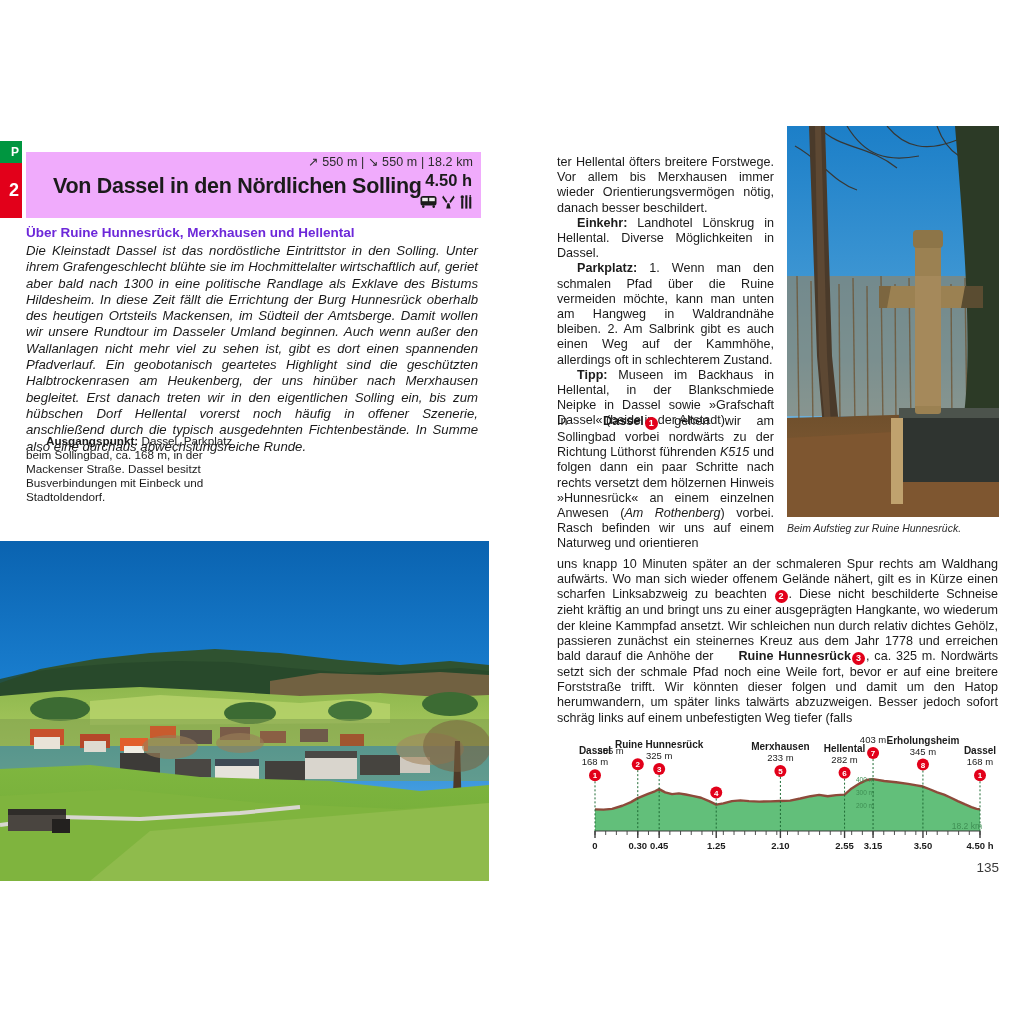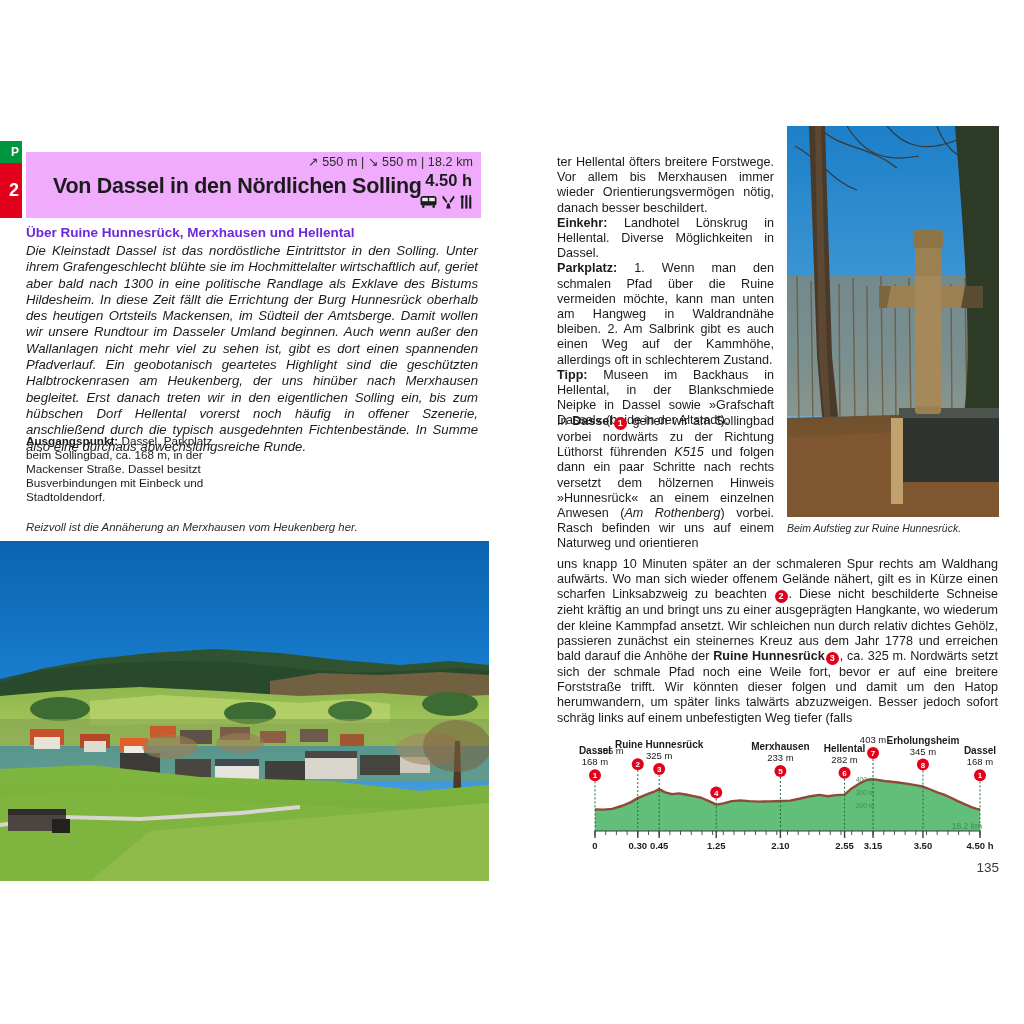--- a/index.html
+++ b/index.html
@@ -8,21 +8,21 @@
     background: #ffffff;
     font-family: "Liberation Sans", sans-serif;
     overflow: hidden;
   }
   .page {
     position: relative;
     width: 1024px; height: 1024px;
     background: #ffffff;
   }
   .ital { font-style: italic; }
-  .bold { font-weight: bold; }
+  .bold { font-weight: bold; margin-left: 20px; }
 
   
   #header-block {
     position: absolute;
     left: 26px; top: 152px;
     width: 455px; height: 66px;
     background: #f0abfc;
   }
   #stats-line {
     position: absolute;
@@ -230,21 +230,20 @@
 
   <div id="subtitle">Über Ruine Hunnesrück, Merxhausen und Hellental</div>
   <div id="intro">Die Kleinstadt Dassel ist das nordöstliche Eintrittstor in den Solling. Unter ihrem Grafengeschlecht blühte sie im Hochmittelalter wirtschaftlich auf, geriet aber bald nach 1300 in eine politische Randlage als Exklave des Bistums Hildesheim. In diese Zeit fällt die Errichtung der Burg Hunnesrück oberhalb des heutigen Ortsteils Mackensen, im Südteil der Amtsberge. Damit wollen wir unsere Rundtour im Dasseler Umland beginnen. Auch wenn außer den Wallanlagen nicht mehr viel zu sehen ist, gibt es dort einen spannenden Pfadverlauf. Ein geobotanisch geartetes Highlight sind die geschützten Halbtrockenrasen am Heukenberg, der uns hinüber nach Merxhausen begleitet. Erst danach treten wir in den eigentlichen Solling ein, bis zum hübschen Dorf Hellental vorerst noch häufig in offener Szenerie, anschließend durch die typisch ausgedehnten Fichtenbestände. In Summe also eine durchaus abwechslungsreiche Runde.</div>
 
   <div id="info-cols">
     <div class="col">
       <span class="bold">Ausgangspunkt:</span><span> Dassel, Parkplatz beim Sollingbad, ca. 168 m, in der Mackenser Straße. Dassel besitzt Busverbindungen mit Einbeck und Stadtoldendorf.</span>
     </div>
   </div>
 
-  <div id="caption-left">Reizvoll ist die Annäherung an Merxhausen vom Heukenberg her.</div>
 
   <div id="photo-left">
     <svg width="489" height="340" viewBox="0 0 489 340" preserveAspectRatio="none">
       <defs>
         <linearGradient id="skyL" x1="0" y1="0" x2="0" y2="1">
           <stop offset="0%" stop-color="#0a63b0"></stop>
           <stop offset="55%" stop-color="#1e86d8"></stop>
           <stop offset="100%" stop-color="#79bbe6"></stop>
         </linearGradient>
         <linearGradient id="fieldFar" x1="0" y1="0" x2="0" y2="1">

